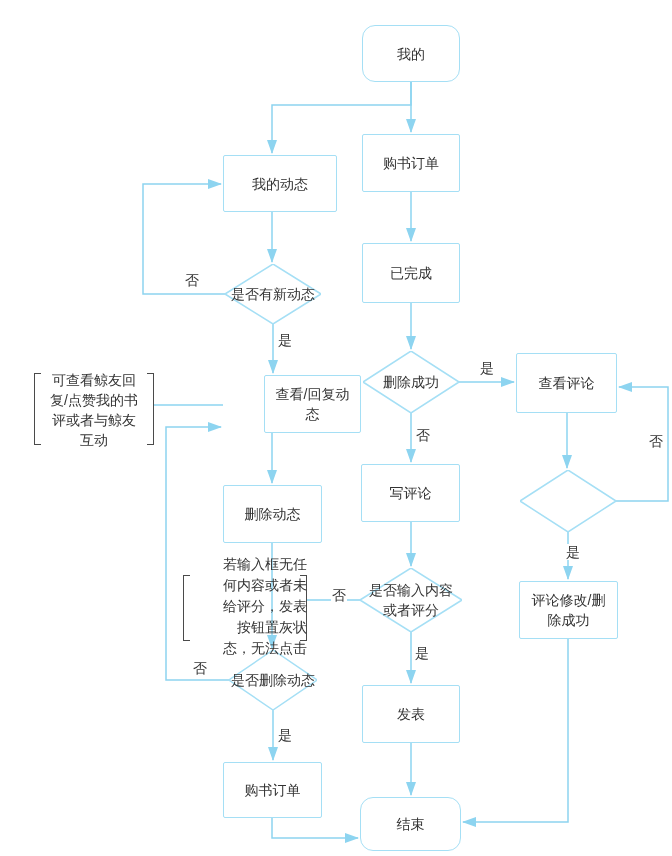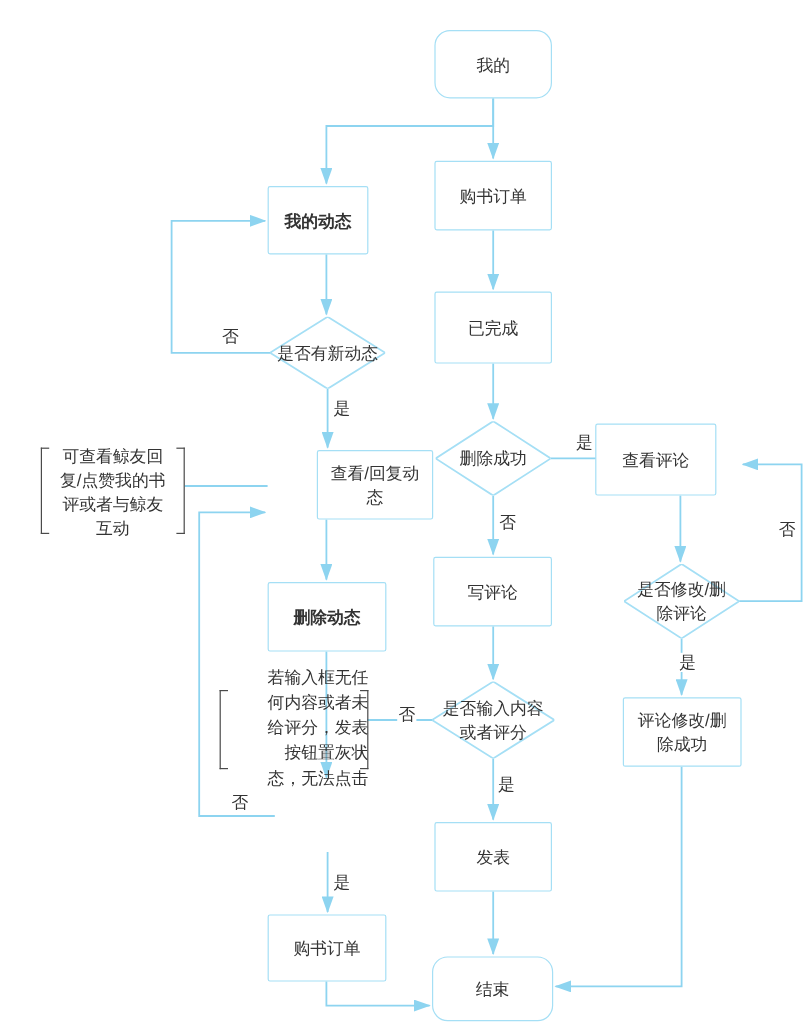--- a/index.html
+++ b/index.html
@@ -93,21 +93,21 @@
 
     <polyline points="360,600 306,600"></polyline>
 
     <polyline points="154,405 223,405"></polyline>
   </svg>
 
   <div class="node terminator" style="left:362px;top:25px;width:98px;height:57px;">
     <span class="label">我的</span>
   </div>
 
-  <div class="node rect" style="left:223px;top:155px;width:84px;height:57px;font-weight:bold;">
+  <div class="node rect" style="left:223px;top:155px;width:114px;height:57px;">
     <span class="label">我的动态</span>
   </div>
 
   <div class="node rect" style="left:362px;top:134px;width:98px;height:58px;">
     <span class="label">购书订单</span>
   </div>
 
   <div class="node rect" style="left:362px;top:243px;width:98px;height:60px;">
     <span class="label">已完成</span>
   </div>
@@ -117,60 +117,64 @@
       <polygon points="50,0 100,31 50,62 0,31"></polygon>
     </svg>
     <span class="label" style="white-space:nowrap;">是否有新动态</span>
   </div>
 
   <div class="node rect" style="left:220px;top:375px;width:97px;height:58px;margin-left:44px;">
     <span class="label">查看/回复动
 态</span>
   </div>
 
-  <div class="node rect" style="left:223px;top:485px;width:99px;height:58px;font-weight:bold;">
+  <div class="node rect" style="left:223px;top:485px;width:99px;height:58px;">
     <span class="label">删除动态</span>
   </div>
 
   <div class="node diamond" style="left:363px;top:351px;width:96px;height:62px;">
     <svg class="diamond-svg" viewBox="0 0 100 62" preserveAspectRatio="none">
       <polygon points="50,0 100,31 50,62 0,31"></polygon>
     </svg>
     <span class="label" style="white-space:nowrap;">删除成功</span>
   </div>
 
-  <div class="node rect" style="left:496px;top:353px;width:101px;height:60px;">
+  <div class="node rect" style="left:516px;top:353px;width:101px;height:60px;">
     <span class="label">查看评论</span>
   </div>
 
   <div class="node rect" style="left:361px;top:464px;width:99px;height:58px;">
     <span class="label">写评论</span>
   </div>
 
   <div class="node diamond" style="left:520px;top:470px;width:96px;height:62px;">
     <svg class="diamond-svg" viewBox="0 0 100 62" preserveAspectRatio="none">
       <polygon points="50,0 100,31 50,62 0,31"></polygon>
     </svg>
-    <span class="label">是否修改/删
-除评论</span>
   </div>
 
   <div class="node rect" style="left:519px;top:581px;width:99px;height:58px;">
     <span class="label">评论修改/删
 除成功</span>
   </div>
 
   <div class="node diamond" style="left:360px;top:568px;width:102px;height:64px;">
     <svg class="diamond-svg" viewBox="0 0 100 62" preserveAspectRatio="none">
       <polygon points="50,0 100,31 50,62 0,31"></polygon>
     </svg>
     <span class="label">是否输入内容
 或者评分</span>
   </div>
 
+  <div class="node diamond" style="left:229px;top:650px;width:88px;height:60px;">
+    <svg class="diamond-svg" viewBox="0 0 100 62" preserveAspectRatio="none">
+      <polygon points="50,0 100,31 50,62 0,31"></polygon>
+    </svg>
+    <span class="label" style="white-space:nowrap;">是否删除动态</span>
+  </div>
 
   <div class="node rect" style="left:223px;top:762px;width:99px;height:56px;">
     <span class="label">购书订单</span>
   </div>
 
   <div class="node rect" style="left:362px;top:685px;width:98px;height:58px;">
     <span class="label">发表</span>
   </div>
 
   <div class="node terminator" style="left:360px;top:797px;width:101px;height:54px;">

